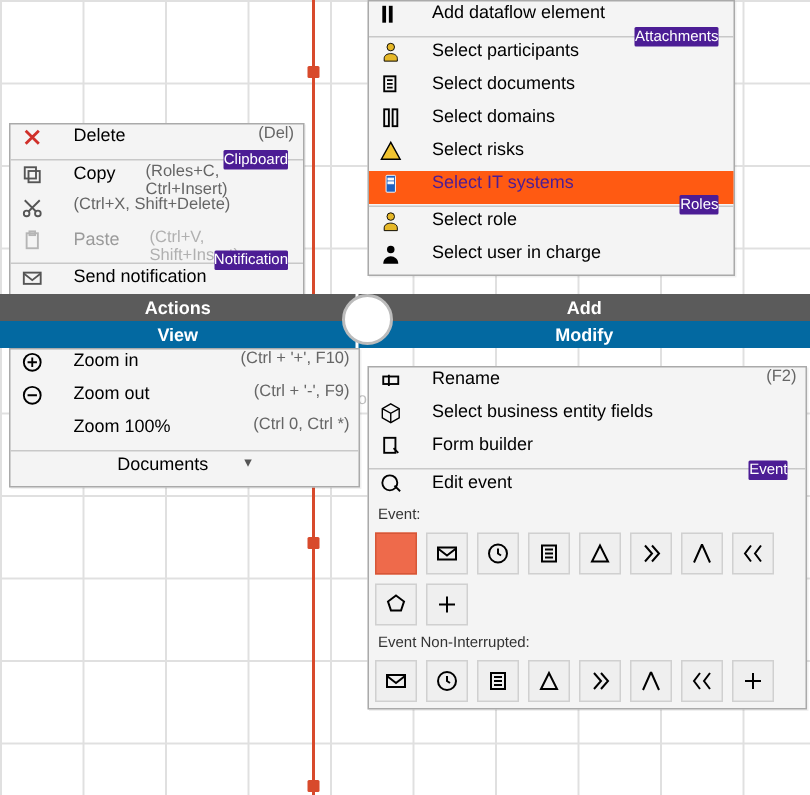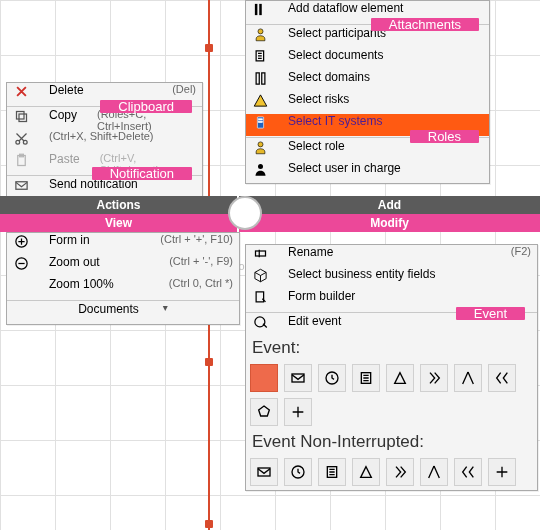--- a/index.html
+++ b/index.html
@@ -4,41 +4,41 @@
 <style>
   *{box-sizing:border-box;margin:0;padding:0;font-family:"Segoe UI",Arial,sans-serif;font-size:12px;}
   body{width:540px;height:530px;overflow:hidden;background:#fff;position:relative;}
   
   .canvas{position:absolute;inset:0;
     background-image:linear-gradient(#e0e0e0 1px,transparent 1px),linear-gradient(90deg,#e0e0e0 1px,transparent 1px);
     background-size:55px 55px;}
   .vline{position:absolute;top:0;bottom:0;width:2px;background:#d84a2c;left:208px;}
   .vdot{position:absolute;width:8px;height:8px;background:#d84a2c;left:205px;border-radius:1px;}
   .floating{position:absolute;border:1px solid #aaa;background:#f4f4f4;font-size:12px;box-shadow:1px 1px 0 rgba(0,0,0,.06);}
-  .section-label{position:absolute;background:#ec4899;color:#fff;font-size:13px;padding:0 18px;line-height:13px;border-radius:1px;z-index:3;}
+  .section-label{position:absolute;background:#4c1d95;color:#fff;font-size:10px;padding:0 0;line-height:13px;border-radius:1px;z-index:3;}
   .row{display:flex;align-items:flex-start;height:22px;padding:0 6px;gap:20px;position:relative;cursor:default;}
   .row .lab{flex:1;}
   .row .shortcut{color:#666;font-size:11px;}
   .row.highlight{background:#ff5a12;color:#4c1d95;}
   .icn{width:16px;height:16px;display:flex;align-items:center;justify-content:center;flex:0 0 16px;}
   .icn svg{width:15px;height:15px;}
   hr.sep{border:none;border-top:1px solid #c8c8c8;margin:1px 0;}
   
   .tabstrip{position:absolute;left:0;right:0;display:flex;color:#fff;gap:2px;}
   .tab{flex:1;text-align:center;line-height:18px;font-weight:700;}
   .tab.dark{background:#5b5b5b;}
-  .tab.light{background:#ec4899;}
+  .tab.light{background:#0369a1;}
   .knob{position:absolute;width:34px;height:34px;border-radius:50%;background:#fff;border:2px solid #bcbcbc;left:228px;}
   .ghost{position:absolute;color:#bfbfbf;font-size:11px;pointer-events:none;}
   
   .palette{display:flex;flex-wrap:wrap;gap:6px;padding:4px;}
   .pbtn{width:28px;height:28px;background:#efefef;border:1px solid #d0d0d0;display:flex;align-items:center;justify-content:center;}
   .pbtn.sel{background:#ee6a4b;border-color:#d65637;}
   .chev{font-size:10px;color:#555;margin-left:4px;}
-  .plabel{padding:2px 6px;font-size:17px;color:#333;}
+  .plabel{padding:2px 6px;font-size:10px;color:#333;}
 </style>
 </head>
 <body>
 
 <div class="canvas"></div>
 <div class="vline"></div>
 <div class="vdot" style="top:44px"></div>
 <div class="vdot" style="top:358px"></div>
 <div class="vdot" style="top:520px"></div>
 
@@ -196,21 +196,21 @@
 <div class="knob" style="top:196px"></div>
 
 <div class="floating" style="left:6px;top:232px;width:234px">
   <div class="row">
     <span class="icn">
         <svg viewBox="0 0 24 24" fill="none" stroke="#000" stroke-width="2">
           <circle cx="12" cy="12" r="9"></circle>
           <path d="M12 7v10M7 12h10"></path>
         </svg>
       </span>
-    <span class="lab">Form in</span>
+    <span class="lab">Zoom in</span>
       <span class="shortcut">(Ctrl + '+', F10)</span>
   </div>
   <div class="row">
     <span class="icn">
         <svg viewBox="0 0 24 24" fill="none" stroke="#000" stroke-width="2">
           <circle cx="12" cy="12" r="9"></circle>
           <path d="M7 12h10"></path>
         </svg>
       </span>
     <span class="lab">Zoom out</span>

